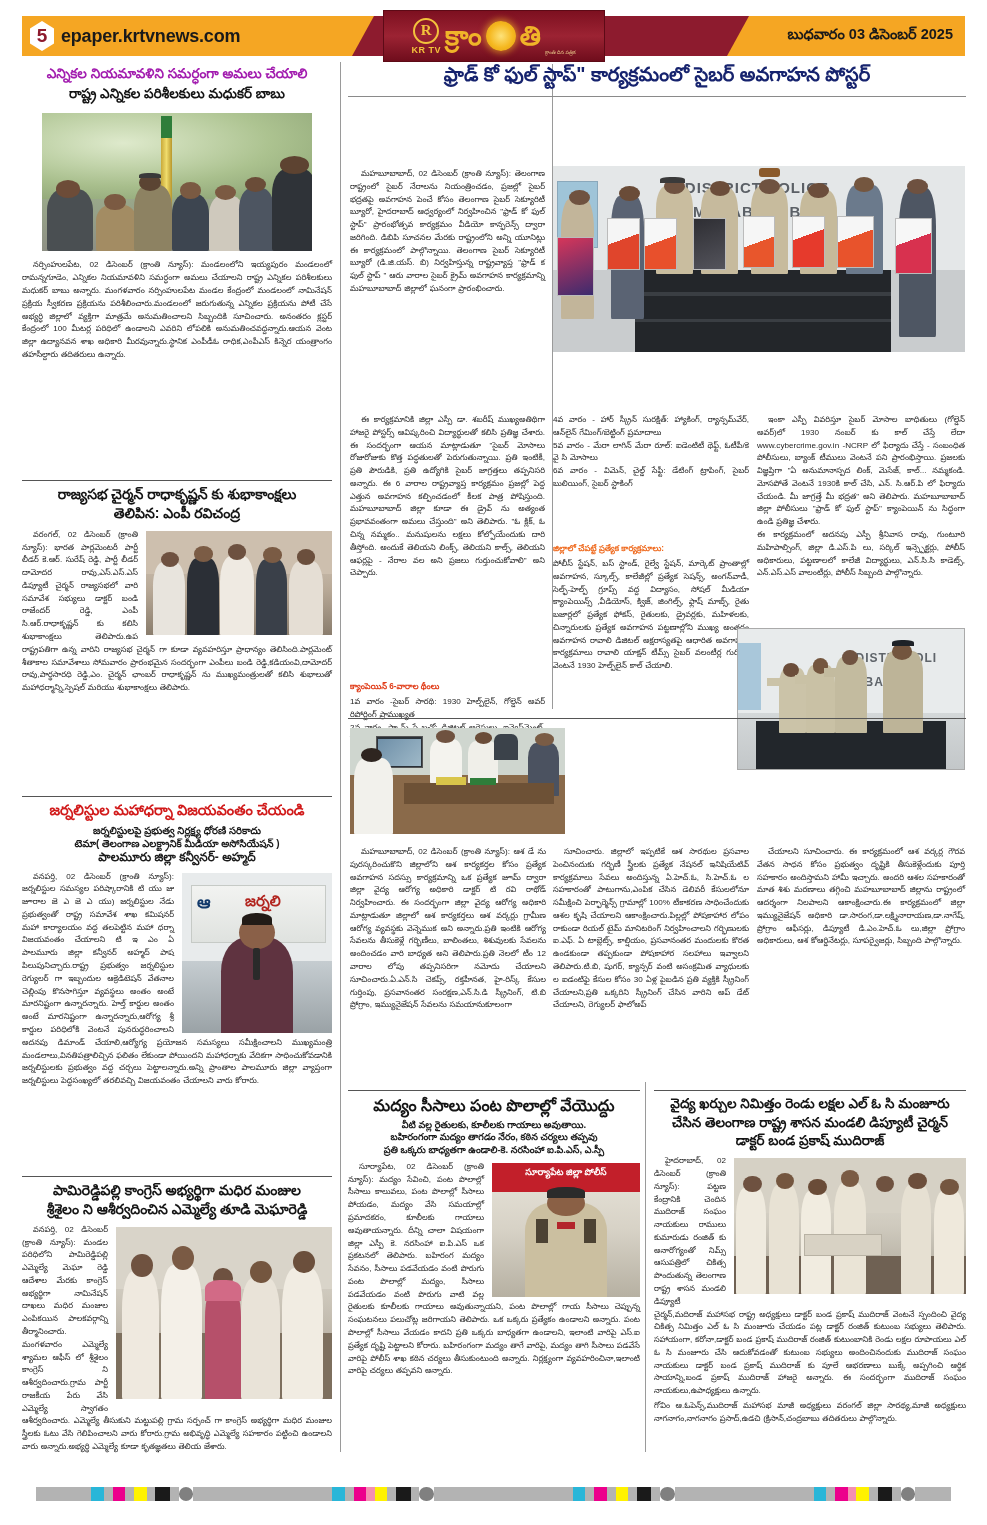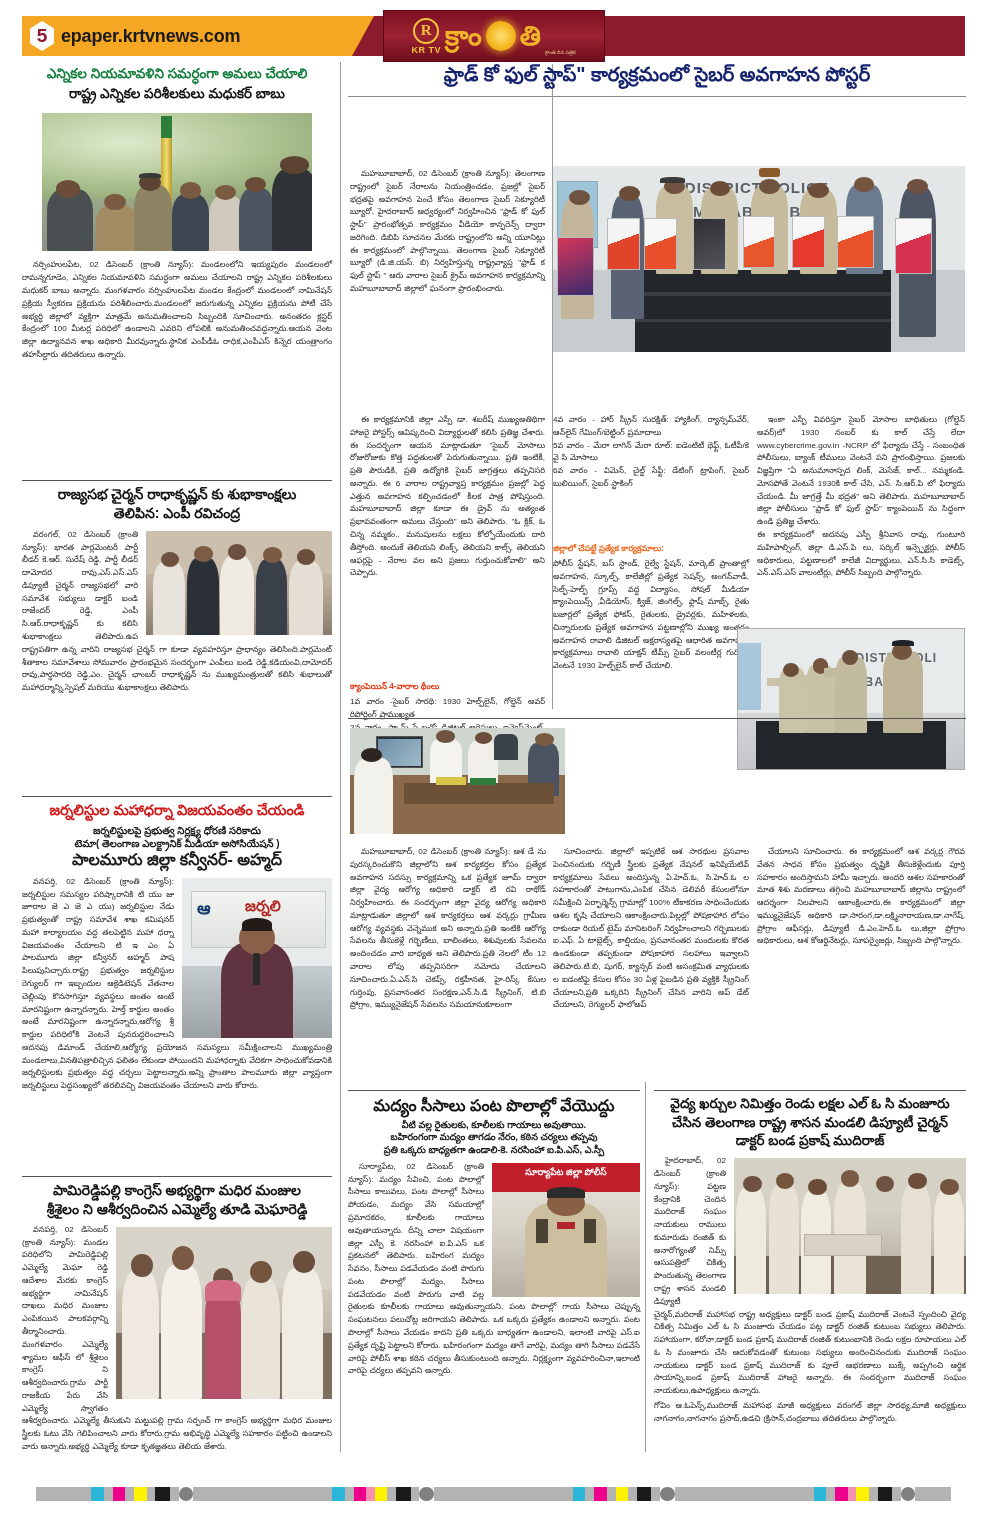--- a/index.html
+++ b/index.html
@@ -70,21 +70,21 @@
   .mast-date { font-size: 14.5px; font-weight: bold; color: #1a1a1a; }
 
   
   .page { position: absolute; left: 0; top: 62px; width: 987px; height: 1400px; }
 
   .colrule { position: absolute; background: #9a9a9a; }
 
   
   .hl { text-align: center; font-weight: bold; line-height: 1.24; }
   .hl-blue  { color: #16236e; }
-  .hl-green { color: #15803d; }
+  .hl-green { color: #a21caf; }
   .hl-black { color: #141414; }
   .hl-red   { color: #d11a1a; }
   .hl-pink  { color: #d81b7a; }
   .sub { text-align: center; font-weight: bold; color: #1a1a1a; line-height: 1.3; }
 
   .body-txt {
     font-size: 8.1px; line-height: 1.58; color: #1d1d1d;
     text-align: justify; text-justify: inter-word;
     hyphens: none; word-spacing: .5px;
   }
@@ -122,20 +122,23 @@
     <div class="logo-kr">
       <div class="ring">R</div>
       <div class="krtv">KR TV</div>
     </div>
     <div class="logo-word">క్రాం</div>
     <div class="logo-sun"></div>
     <div class="logo-word">తి</div>
     <div class="logo-sub">క్రాంతి దిన పత్రిక</div>
   </div>
 
+  <div class="mast-right">
+    <div class="mast-date">బుధవారం  03 డిసెంబర్ 2025</div>
+  </div>
 </div>
 
 <div class="page">
 
   <div class="colrule" style="left:340px; top:0; width:1px; height:1390px;"></div>
   <div class="colrule" style="left:645px; top:1020px; width:1px; height:370px;"></div>
   <div class="colrule" style="left:552px; top:2px; width:1px; height:645px;"></div>
 
   <div style="position:absolute;left:22px;top:4px;width:310px;">
     <div class="hl hl-green" style="font-size:13.5px;">ఎన్నికల నియమావళిని సమర్ధంగా అమలు చేయాలి</div>
@@ -187,21 +190,21 @@
     </div>
 
     <div class="body-txt i" style="padding-top:6px;">వరంగల్, 02 డిసెంబర్ (క్రాంతి న్యూస్): భారత పార్లమెంటరీ పార్టీ లీడర్ కె.ఆర్. సురేష్ రెడ్డి, పార్టీ లీడర్ దామోదర రావు,ఎస్.ఎస్.ఎస్ డిప్యూటీ చైర్మన్ రాజ్యసభలో వారి సమావేశ సభ్యులు డాక్టర్ బండి రాజేందర్ రెడ్డి, ఎంపీ సి.ఆర్.రాధాకృష్ణన్ కు కలిసి శుభాకాంక్షలు తెలిపారు.ఉప రాష్ట్రపతిగా ఉన్న వారిని రాజ్యసభ చైర్మన్ గా కూడా వ్యవహరిస్తూ ప్రాధాన్యం తెలిసింది.పార్లమెంట్ శీతాకాల సమావేశాలు సోమవారం ప్రారంభమైన సందర్భంగా ఎంపీలు బండి రెడ్డి,కడియంవి,దామోదర్ రావు,పార్థసారధి రెడ్డి,ఎం. చైర్మన్ ఛాంబర్ రాధాకృష్ణన్ ను ముఖ్యమంత్రులతో కలిసి శుభాలుతో మహాధర్మాన్ని,స్పెషల్ మరియు శుభాకాంక్షలు తెలిపారు.</div>
   </div>
 
   <div style="position:absolute;left:22px;top:728px;width:310px;">
     <div class="hr"></div>
     <div class="hl hl-red" style="font-size:14.5px;">జర్నలిస్టుల మహాధర్నా విజయవంతం చేయండి</div>
     <div class="sub" style="font-size:10px;margin-top:4px;">జర్నలిస్టులపై ప్రభుత్వ నిర్లక్ష్య ధోరణి సరికాదు</div>
     <div class="sub" style="font-size:10px;">టెమా( తెలంగాణ ఎలక్ట్రానిక్ మీడియా అసోసియేషన్ )</div>
-    <div class="sub" style="font-size:16px;">పాలమూరు జిల్లా కన్వీనర్- అహ్మద్</div>
+    <div class="sub" style="font-size:12px;">పాలమూరు జిల్లా కన్వీనర్- అహ్మద్</div>
 
     <div class="photo" style="float:right;width:150px;height:160px;margin:7px 0 4px 8px;">
       <div class="ph-inner" style="background:linear-gradient(180deg,#dfe4e8 0%,#cfd6da 45%,#9aa2a6 100%);"></div>
       <div style="position:absolute;left:0;top:0;width:100%;height:55%;background:#e8ebec;"></div>
       <div style="position:absolute;left:6%;top:8%;width:90%;height:36%;background:linear-gradient(180deg,#f2f3f1,#dfe2df);border:1px solid #c6cac6;"></div>
       <div style="position:absolute;left:10%;top:13%;width:54%;height:26%;color:#123a6b;font-size:17px;font-weight:bold;font-family:'Liberation Serif',serif;">ఆ</div>
       <div style="position:absolute;left:42%;top:12%;width:50%;height:28%;color:#b2251f;font-size:15px;font-weight:bold;">జర్నలి</div>
       <div style="position:absolute;left:26%;top:40%;width:48%;height:60%;background:#5f3340;border-radius:36% 36% 0 0;"></div>
       <div class="head" style="left:38%;top:27%;width:24%;height:21%;background:#8a6048;"></div>
       <div style="position:absolute;left:40%;top:25%;width:20%;height:8%;background:#221b17;border-radius:48% 48% 0 0;"></div>
@@ -274,21 +277,21 @@
     <div style="position:absolute;left:71%;top:10%;width:9%;height:48%;background:#6b7a8c;border-radius:26% 26% 2% 2%;"></div>
     <div class="head" style="left:73%;top:6%;width:5%;height:8%;background:#74563f;"></div>
     <div class="poster" style="left:69%;top:27%;width:9%;height:28%;background:linear-gradient(160deg,#f6f6f6 40%,#e8532c 40%);"></div>
     <div style="position:absolute;left:84%;top:12%;width:9%;height:80%;background:#4e5663;border-radius:26% 26% 2% 2%;"></div>
     <div class="head" style="left:86%;top:7%;width:5%;height:8%;background:#6e5140;"></div>
     <div class="poster" style="left:83%;top:28%;width:9%;height:30%;background:linear-gradient(160deg,#f7f7f7 40%,#d8314f 40%);"></div>
   </div>
 
   <div class="body-txt i" style="position:absolute;left:350px;top:106px;width:195px;">మహబూబాబాద్, 02 డిసెంబర్ (క్రాంతి న్యూస్): తెలంగాణ రాష్ట్రంలో సైబర్ నేరాలను నియంత్రించడం, ప్రజల్లో సైబర్ భద్రతపై అవగాహన పెంచే కోసం తెలంగాణ సైబర్ సెక్యూరిటీ బ్యూరో, హైదరాబాద్ ఆధ్వర్యంలో నిర్వహించిన "ఫ్రాడ్ కో ఫుల్ స్టాప్" ప్రారంభోత్సవ కార్యక్రమం వీడియో కాన్ఫరెన్స్ ద్వారా జరిగింది. డిబిపి సూచనల మేరకు రాష్ట్రంలోని అన్ని యూనిట్లు ఈ కార్యక్రమంలో పాల్గొన్నాయి. తెలంగాణ సైబర్ సెక్యూరిటీ బ్యూరో (డి.జి.యస్. బి) నిర్వహిస్తున్న రాష్ట్రవ్యాప్త "ఫ్రాడ్ క ఫుల్ స్టాప్ " ఆరు వారాల సైబర్ క్రైమ్ అవగాహన కార్యక్రమాన్ని మహబూబాబాద్ జిల్లాలో ఘనంగా ప్రారంభించారు.</div>
   <div class="body-txt i" style="position:absolute;left:350px;top:352px;width:195px;">ఈ కార్యక్రమానికి జిల్లా ఎస్పీ డా. శబరీష్ ముఖ్యఅతిథిగా హాజరై పోస్టర్స్ ఆవిష్కరించి విద్యార్థులతో కలిసి ప్రతిజ్ఞ చేశారు. ఈ సందర్భంగా ఆయన మాట్లాడుతూ "సైబర్ మోసాలు రోజురోజుకు కొత్త పద్ధతులతో పెరుగుతున్నాయి. ప్రతి ఇంటికీ, ప్రతి పౌరుడికి, ప్రతి ఉద్యోగికి సైబర్ జాగ్రత్తలు తప్పనిసరి అన్నారు. ఈ 6 వారాల రాష్ట్రవ్యాప్త కార్యక్రమం ప్రజల్లో పెద్ద ఎత్తున అవగాహన కల్పించడంలో కీలక పాత్ర పోషిస్తుంది. మహబూబాబాద్ జిల్లా కూడా ఈ డ్రైవ్ ను అత్యంత ప్రభావవంతంగా అమలు చేస్తుంది" అని తెలిపారు. "ఓ క్లిక్, ఓ చిన్న నమ్మకం.. మనుషులను లక్షలు కోల్పోయేందుకు దారి తీస్తోంది. అందుకే తెలియని లింక్స్, తెలియని కాల్స్, తెలియని ఆఫర్లపై - నేరాల వల అని ప్రజలు గుర్తుంచుకోవాలి" అని చెప్పారు.</div>
-  <div class="sect-red" style="position:absolute;left:350px;top:620px;width:195px;">క్యాంపెయిన్ 4-వారాల థీంలు</div>
+  <div class="sect-red" style="position:absolute;left:350px;top:620px;width:195px;">క్యాంపెయిన్ 6-వారాల థీంలు</div>
   <div class="body-txt" style="position:absolute;left:350px;top:634px;width:195px;white-space:pre-line;">1వ వారం -సైబర్ సారథి: 1930 హెల్ప్‌లైన్, గోల్డెన్ అవర్ రిపోర్టింగ్ ప్రాముఖ్యత
 2వ వారం -స్కామ్ సే బచో: డిజిటల్ అరెస్టులు, ఇన్వెస్ట్‌మెంట్, సైబర్ స్కామ్
 3వ వారం -ట్రైడ్ సేఫ్టీ: ఇన్వెస్ట్‌మెంట్ మోసాలు, పార్ట్‌టైమ్ జాబ్ ఫ్రాడ్, లోన్ యాప్ మోసాలు</div>
 
   <div class="body-txt" style="position:absolute;left:553px;top:352px;width:196px;white-space:pre-line;">4వ వారం - హార్ స్క్రీన్ సురక్షిత్: హ్యాకింగ్, ర్యాన్సమ్‌వేర్, ఆన్‌లైన్ గేమింగ్/బెట్టింగ్ ప్రమాదాలు
 5వ వారం - మేరా లాగిన్ మేరా రూల్: ఐడెంటిటీ థెఫ్ట్, ఓటీపీ/కె వై సి మోసాలు
 6వ వారం - విమెన్, చైల్డ్ సేఫ్టీ: డేటింగ్ ట్రాపింగ్, సైబర్ బులియింగ్, సైబర్ స్టాకింగ్</div>
   <div class="sect-orange" style="position:absolute;left:553px;top:482px;width:196px;">జిల్లాలో చేపట్టే ప్రత్యేక కార్యక్రమాలు:</div>
   <div class="body-txt" style="position:absolute;left:553px;top:496px;width:196px;">పోలీస్ స్టేషన్, బస్ స్టాండ్, రైల్వే స్టేషన్, మార్కెట్ ప్రాంతాల్లో అవగాహన, స్కూల్స్, కాలేజీల్లో ప్రత్యేక సెషన్స్, అంగన్‌వాడీ, సెల్ఫ్-హెల్ప్ గ్రూప్స్ వద్ద విద్యాసం, సోషల్ మీడియా క్యాంపెయిన్స్ ,వీడియోస్, క్విజ్, జింగిల్స్, ఫ్లాష్ మాబ్స్, రైతు బజార్లలో ప్రత్యేక ఫోకస్, రైతులకు, డ్రైవర్లకు, మహిళలకు, చిన్నారులకు ప్రత్యేక అవగాహన పట్టణాల్లోని ముఖ్య అంతరం అవగాహన రావాలి డిజిటల్ అక్షరాస్యతపై ఆధారిత అవగాహన కార్యక్రమాలు రావాలి యాక్షన్ టీమ్స్ సైబర్ వలంటీర్ల గురించి వెంటనే 1930 హెల్ప్‌లైన్ కాల్ చేయాలి.</div>
 

